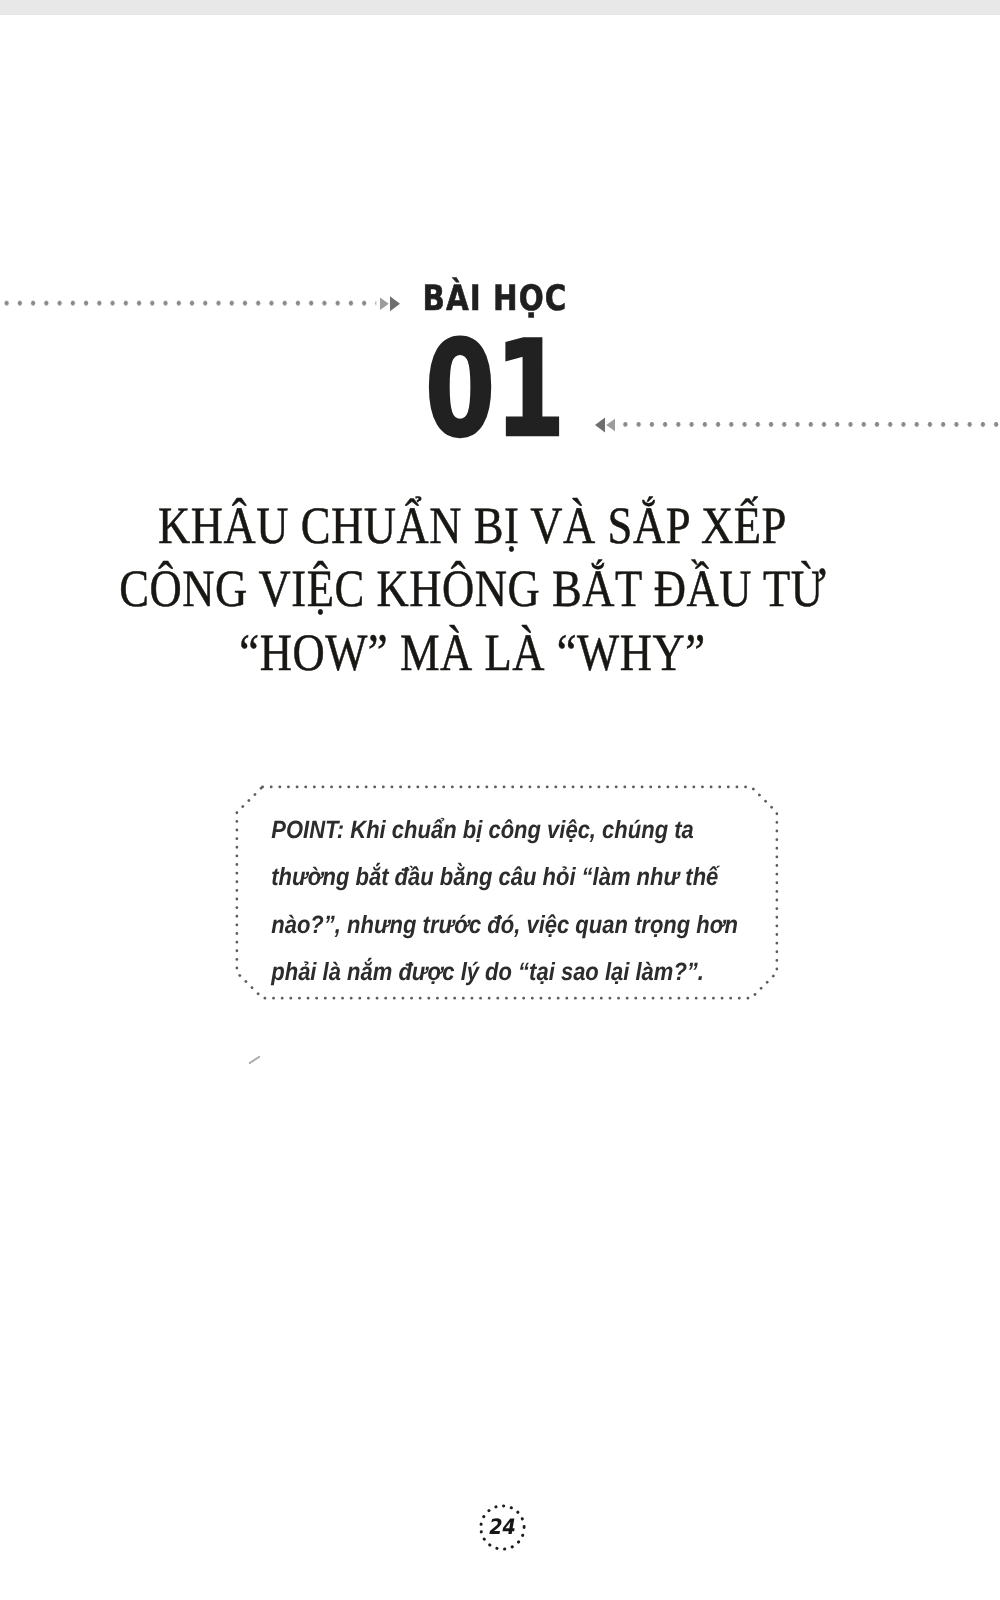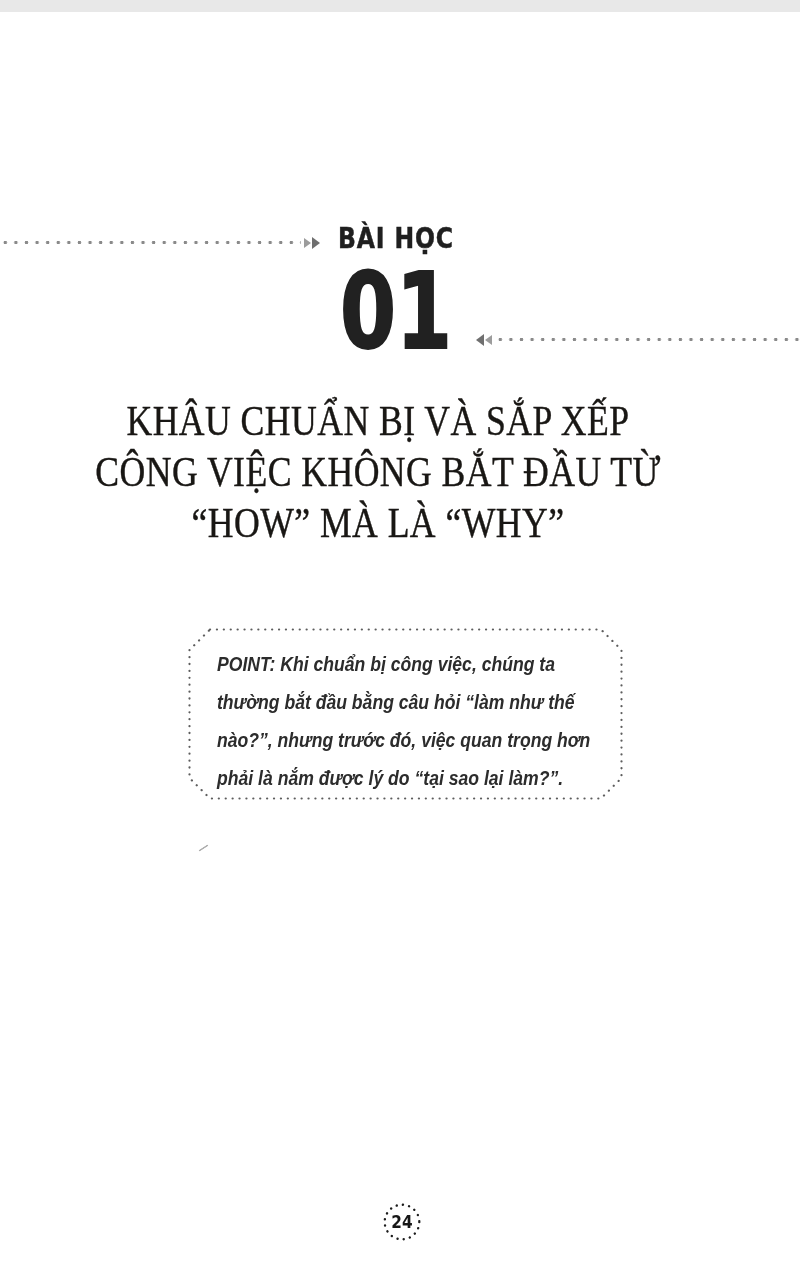--- a/index.html
+++ b/index.html
@@ -102,21 +102,21 @@
     position: absolute;
     left: 198px; top: 835px;
     width: 11px; height: 0;
     border-top: 2px solid #9a9a9a;
     border-radius: 2px;
     transform: rotate(-33deg);
     opacity: 0.8;
   }
 
   
-  .page-badge { position: absolute; left: 383px; top: 1191px; width: 38px; height: 38px; }
+  .page-badge { position: absolute; left: 383px; top: 1191px; width: 38px; height: 38px; font-style: italic; }
   .page-badge svg { position: absolute; inset: 0; }
   .page-badge .num {
     position: absolute; inset: 0;
     display: flex; align-items: center; justify-content: center;
     font-family: "DejaVu Sans", "Liberation Sans", sans-serif;
     font-weight: 700;
     font-size: 17px;
     color: #161616;
     transform: scaleX(0.9);
   }

